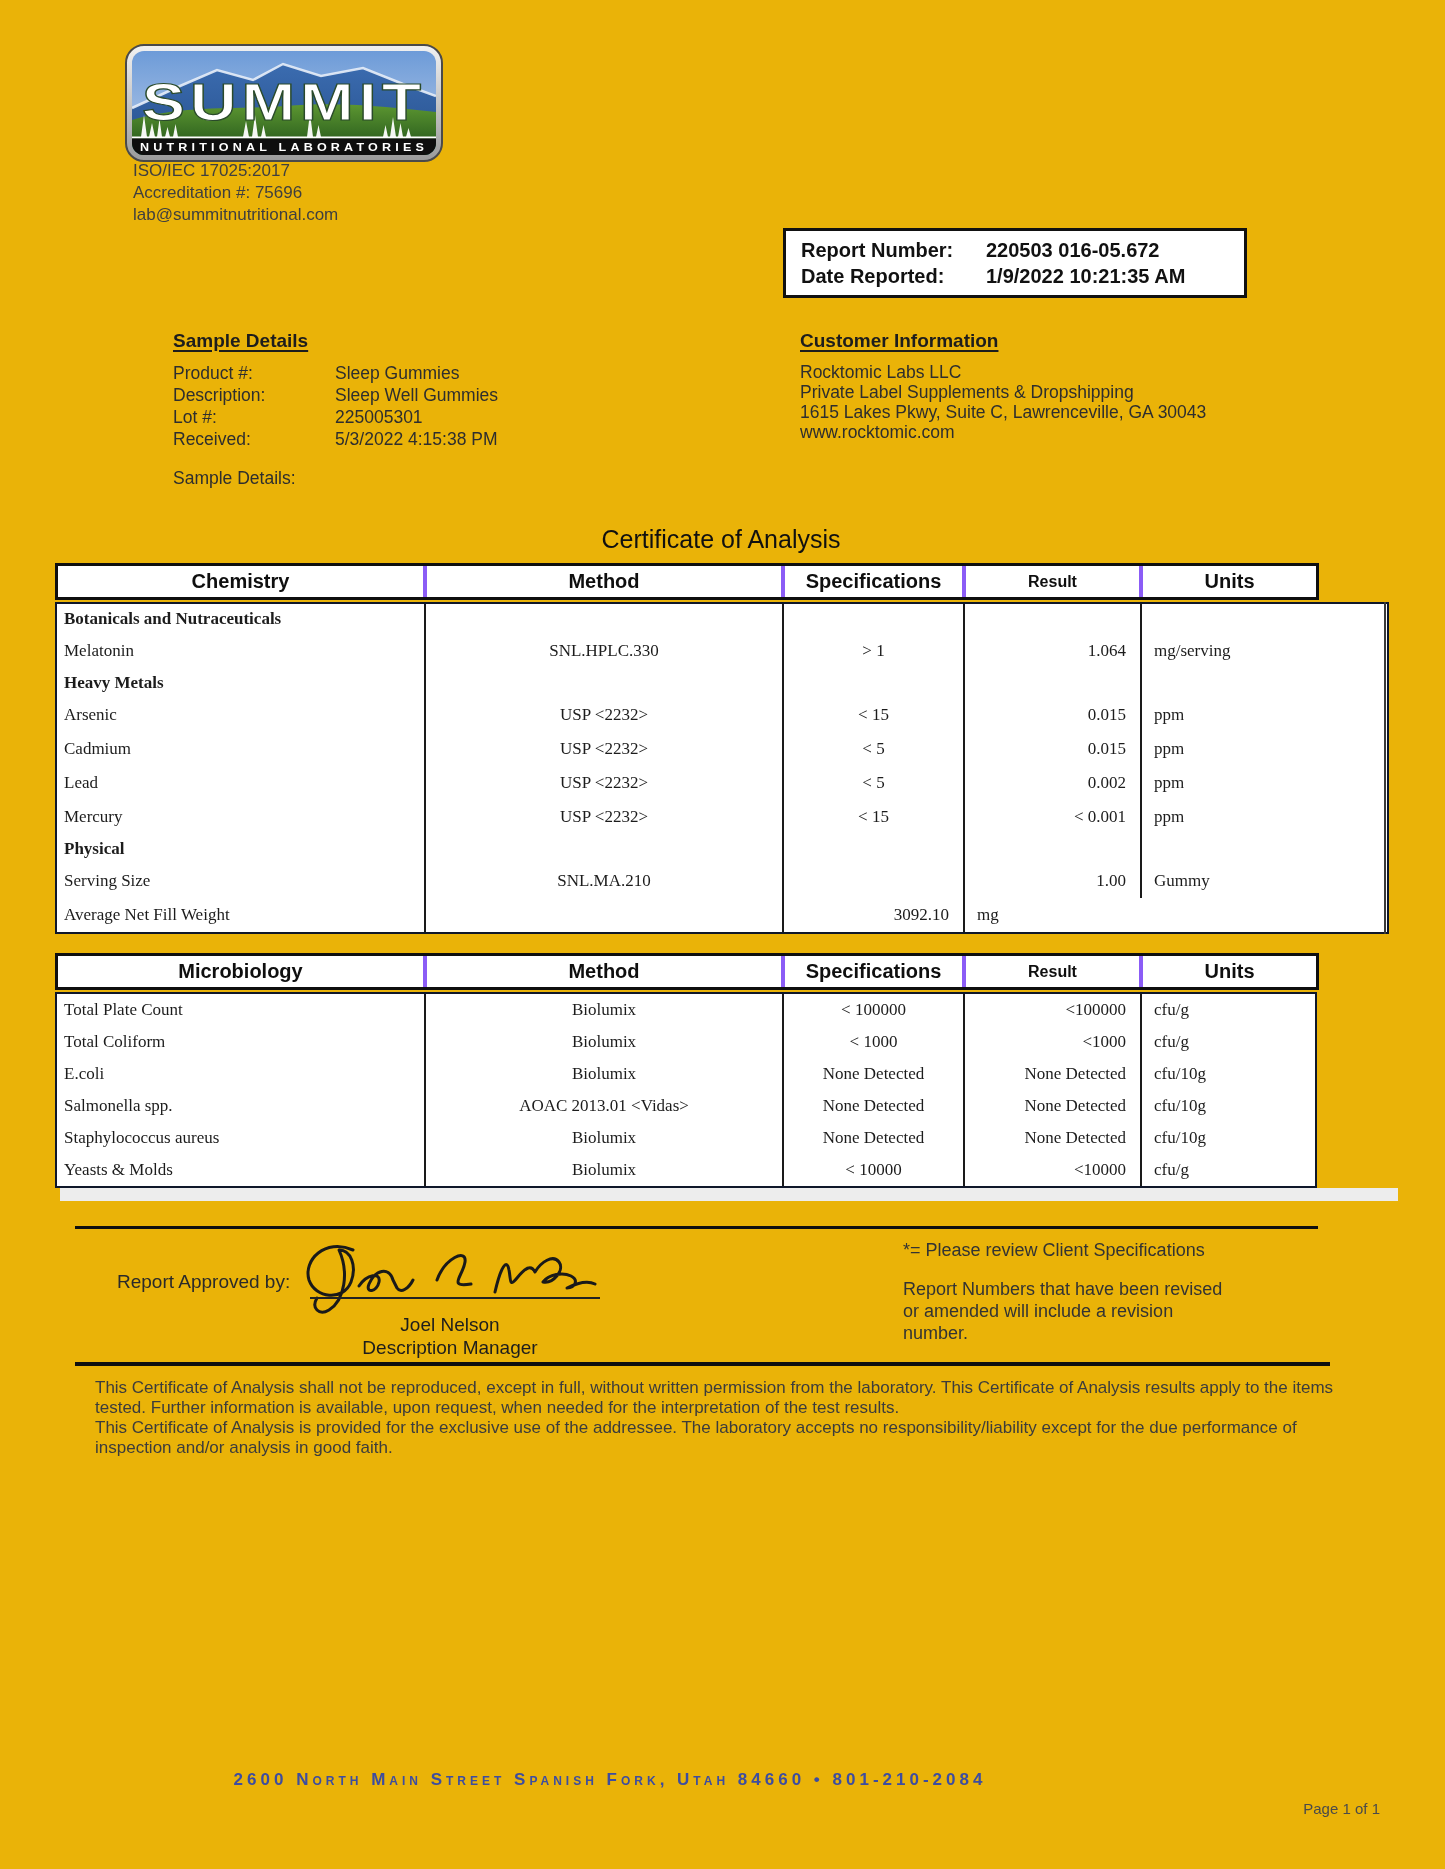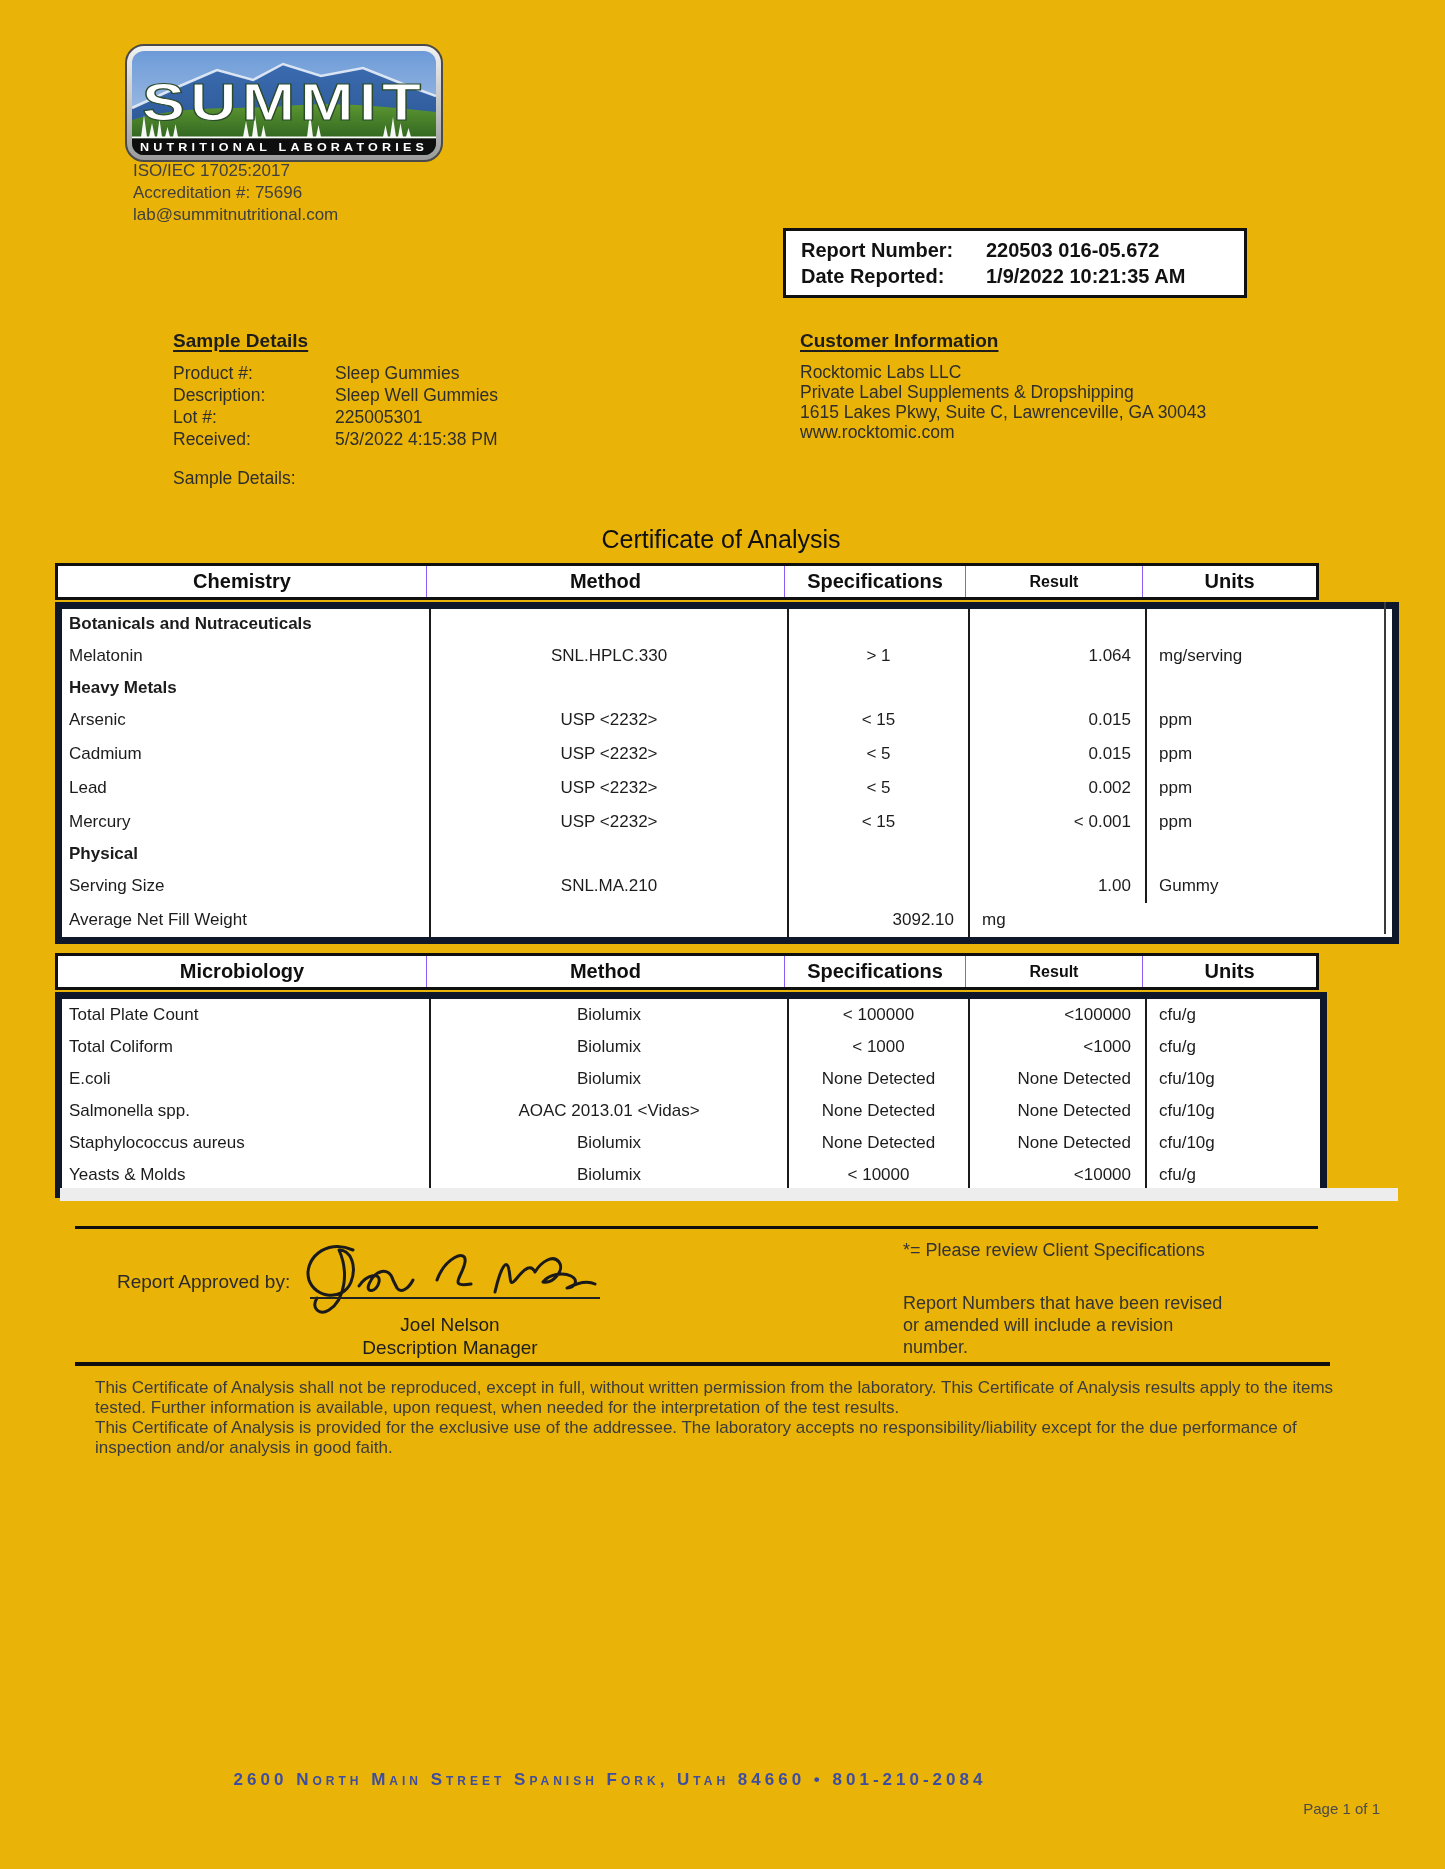--- a/index.html
+++ b/index.html
@@ -35,27 +35,27 @@
   
   .coa-title{left:321px;top:525px;width:800px;text-align:center;font-size:25px;color:#101010;}
 
   
   .thead{
     display:grid;box-sizing:border-box;border:3px solid #0f0f0f;background:#fff;
     grid-template-columns:369px 358px 181px 177px 173px;height:37px;
   }
   .th{
     display:flex;align-items:center;justify-content:center;
-    font-weight:bold;font-size:20px;color:#0f0f0f;border-right:1px solid #8b5cf6;
+    font-weight:bold;font-size:20px;color:#0f0f0f;border-right:4px solid #8b5cf6;
     box-sizing:border-box;overflow:hidden;
   }
   .th:last-child{border-right:none;}
   .th.small{font-size:16px;}
   .tbody{
-    display:block;box-sizing:border-box;border:7px solid #0f172a;background:#fff;
+    display:block;box-sizing:border-box;border:2px solid #0f172a;background:#fff;font-family:Liberation Serif, serif;
   }
   .trow{display:grid;height:34px;}
   .trow.section{height:30px;}
   .micro .trow{height:32px;}
   .cols-chem{grid-template-columns:369px 358px 181px 177px 245px;}
   .cols-std{grid-template-columns:369px 358px 181px 177px 173px;}
   .cell{
     display:flex;align-items:center;font-size:17px;color:#1c1c1c;
     border-right:2px solid #1a1a1a;box-sizing:border-box;overflow:hidden;white-space:nowrap;
   }
@@ -74,21 +74,21 @@
   .rule-disclaimer{left:75px;top:1362px;width:1255px;height:4px;}
 
   
   .approve-label{left:117px;top:1271px;font-size:19px;color:#2a2a2a;}
   .sig-underline{left:310px;top:1297px;width:290px;height:2px;background:#222;}
   .sig-name{left:300px;top:1314px;width:300px;text-align:center;font-size:19px;color:#1d1d1d;}
   .sig-title{left:300px;top:1337px;width:300px;text-align:center;font-size:19px;color:#1d1d1d;}
 
   .notes{left:903px;top:1240px;width:330px;color:#333;}
   .note-spec{font-size:18px;}
-  .note-revision{margin-top:31px;font-size:18px;line-height:22px;}
+  .note-revision{margin-top:17px;font-size:18px;line-height:22px;}
 
   .disclaimer{left:95px;top:1378px;width:1250px;font-size:17px;line-height:20px;color:#3c3c3c;}
   .disclaimer p{margin:0;}
 
   .footer-address{
     left:55px;top:1770px;width:1110px;text-align:center;
     font-size:17px;font-weight:bold;letter-spacing:4px;color:#3d4da0;
     font-variant:small-caps;
   }
   .page-number{left:1180px;top:1800px;width:200px;text-align:right;font-size:15px;color:#4a4a4a;}

